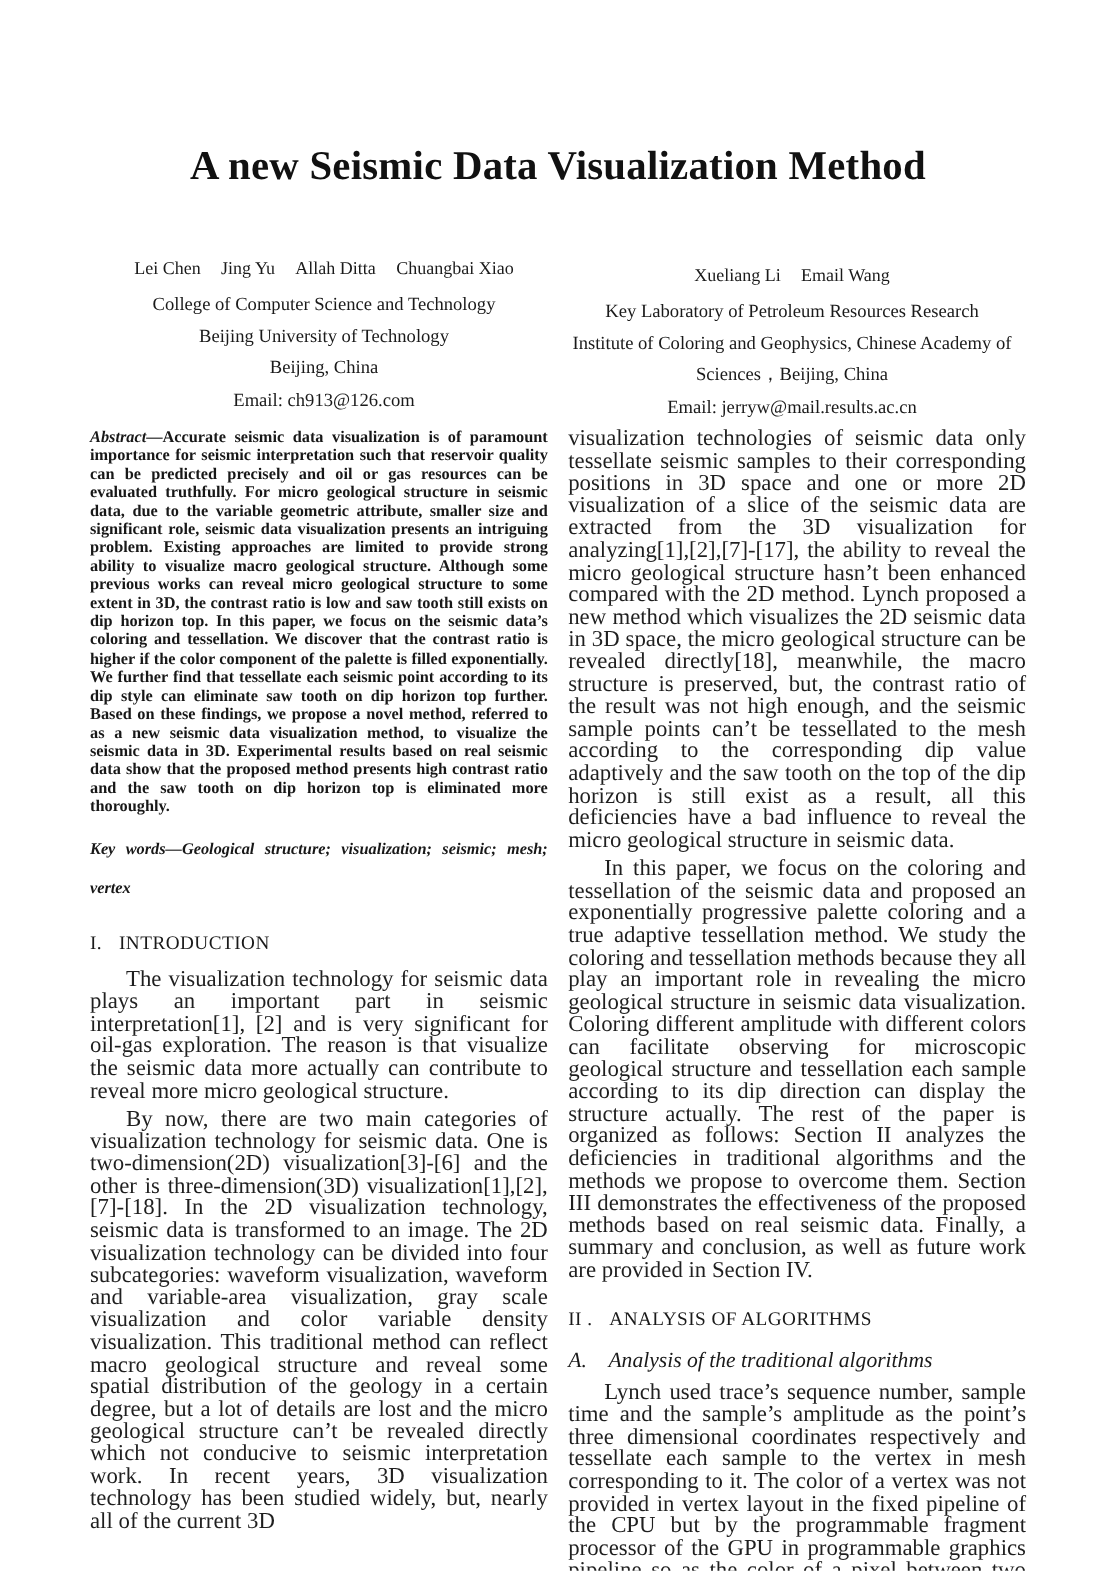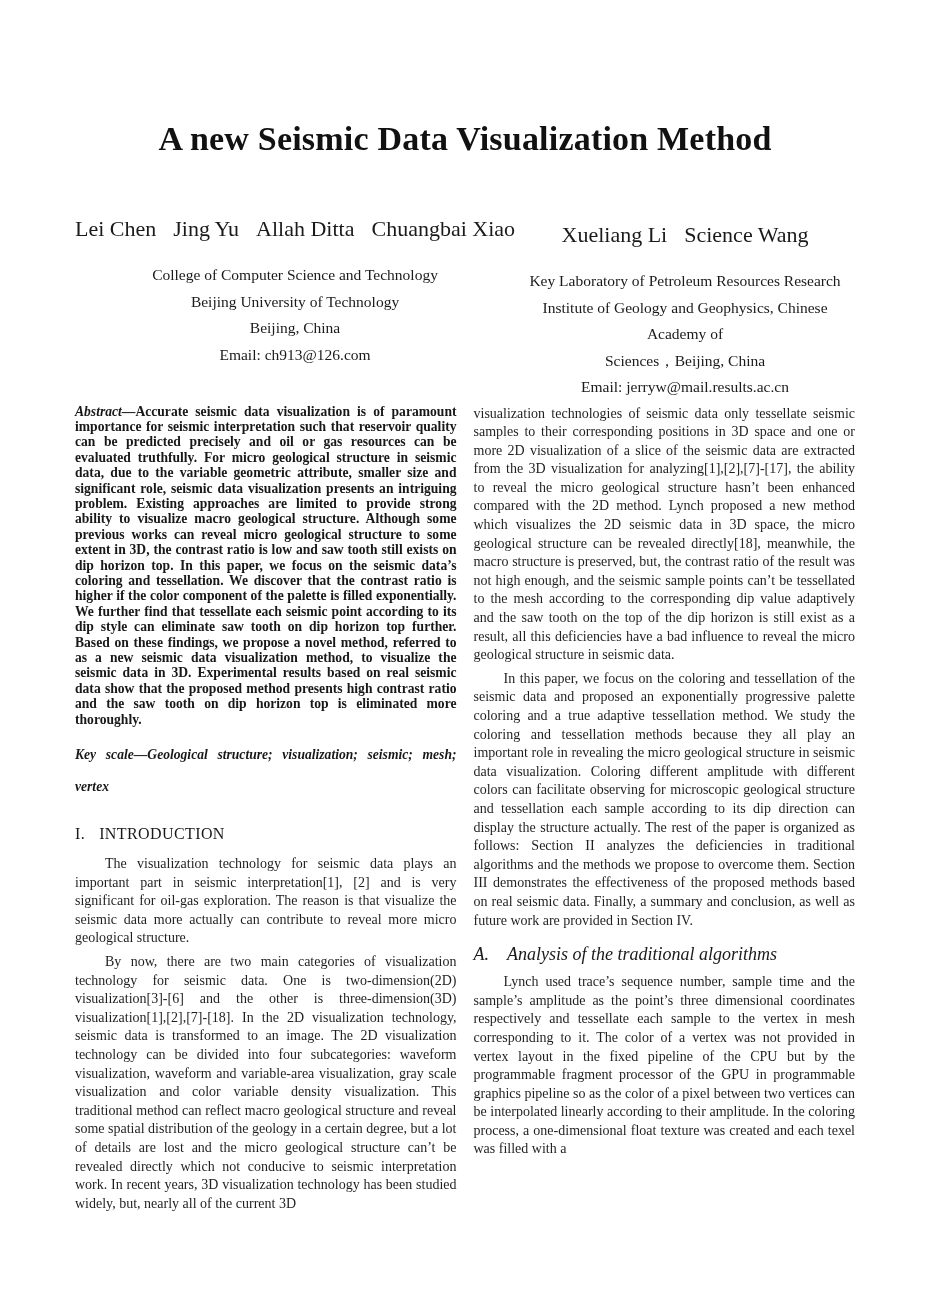--- a/index.html
+++ b/index.html
@@ -36,22 +36,22 @@
     align-items: flex-start;
   }
   .author-block {
     flex: 1 1 50%;
     text-align: center;
   }
   .author-block.right {
     padding-top: 6px;
   }
   .names {
-    font-size: 22px;
-    margin-bottom: 20px;
+    font-size: 15px;
+    margin-bottom: 8px;
     white-space: nowrap;
   }
   .names .author-name + .author-name {
     margin-left: 17px;
   }
   .affil-line {
     font-size: 15.5px;
     line-height: 26.5px;
   }
   .columns {
@@ -88,21 +88,21 @@
     font-size: 16px;
     font-weight: normal;
     letter-spacing: 0.4px;
     color: #1a1a1a;
   }
   .sec-heading .sec-num {
     margin-right: 14px;
   }
   .body-para {
     margin: 0 0 5px 0;
-    font-size: 14px;
+    font-size: 19px;
     line-height: 18.6px;
     text-align: justify;
     color: #1f1f1f;
   }
   .body-para.indent {
     text-indent: 30px;
   }
   .subsec {
     margin: 14px 0 8px 0;
     font-size: 18px;
@@ -132,47 +132,48 @@
         <span class="author-name">Lei Chen</span><span class="author-name">Jing Yu</span><span class="author-name">Allah Ditta</span><span class="author-name">Chuangbai Xiao</span>
       </div>
       <div class="affil-line">College of Computer Science and Technology</div>
       <div class="affil-line">Beijing University of Technology</div>
       <div class="affil-line">Beijing, China</div>
       <div class="affil-line">Email: ch913@126.com</div>
     </div>
 
     <div class="author-block right">
       <div class="names">
-        <span class="author-name">Xueliang Li</span><span class="author-name">Science Wang</span>
+        <span class="author-name">Xueliang Li</span><span class="author-name">Email Wang</span>
       </div>
       <div class="affil-line">Key Laboratory of Petroleum Resources Research</div>
-      <div class="affil-line">Institute of Geology and Geophysics, Chinese Academy of</div>
+      <div class="affil-line">Institute of Coloring and Geophysics, Chinese Academy of</div>
       <div class="affil-line">Sciences，Beijing, China</div>
       <div class="affil-line">Email: jerryw@mail.results.ac.cn</div>
     </div>
 
   </div>
 
   <div class="columns">
 
     <div class="col">
       <p class="abstract"><span class="abs-label">Abstract</span><span>—Accurate seismic data visualization is of paramount importance for seismic interpretation such that reservoir quality can be predicted precisely and oil or gas resources can be evaluated truthfully. For micro geological structure in seismic data, due to the variable geometric attribute, smaller size and significant role, seismic data visualization presents an intriguing problem. Existing approaches are limited to provide strong ability to visualize macro geological structure. Although some previous works can reveal micro geological structure to some extent in 3D, the contrast ratio is low and saw tooth still exists on dip horizon top. In this paper, we focus on the seismic data’s coloring and tessellation. We discover that the contrast ratio is higher if the color component of the palette is filled exponentially. We further find that tessellate each seismic point according to its dip style can eliminate saw tooth on dip horizon top further. Based on these findings, we propose a novel method, referred to as a new seismic data visualization method, to visualize the seismic data in 3D. Experimental results based on real seismic data show that the proposed method presents high contrast ratio and the saw tooth on dip horizon top is eliminated more thoroughly.</span></p>
 
-      <p class="keywords">Key scale—Geological structure; visualization; seismic; mesh; vertex</p>
+      <p class="keywords">Key words—Geological structure; visualization; seismic; mesh; vertex</p>
 
       <h2 class="sec-heading"><span class="sec-num">I.</span><span>INTRODUCTION</span></h2>
 
       <p class="body-para indent">The visualization technology for seismic data plays an important part in seismic interpretation[1], [2] and is very significant for oil-gas exploration. The reason is that visualize the seismic data more actually can contribute to reveal more micro geological structure.</p>
       <p class="body-para indent">By now, there are two main categories of visualization technology for seismic data. One is two-dimension(2D) visualization[3]-[6] and the other is three-dimension(3D) visualization[1],[2],[7]-[18]. In the 2D visualization technology, seismic data is transformed to an image. The 2D visualization technology can be divided into four subcategories: waveform visualization, waveform and variable-area visualization, gray scale visualization and color variable density visualization. This traditional method can reflect macro geological structure and reveal some spatial distribution of the geology in a certain degree, but a lot of details are lost and the micro geological structure can’t be revealed directly which not conducive to seismic interpretation work. In recent years, 3D visualization technology has been studied widely, but, nearly all of the current 3D</p>
     </div>
 
     <div class="col">
       <p class="body-para right-first">visualization technologies of seismic data only tessellate seismic samples to their corresponding positions in 3D space and one or more 2D visualization of a slice of the seismic data are extracted from the 3D visualization for analyzing[1],[2],[7]-[17], the ability to reveal the micro geological structure hasn’t been enhanced compared with the 2D method. Lynch proposed a new method which visualizes the 2D seismic data in 3D space, the micro geological structure can be revealed directly[18], meanwhile, the macro structure is preserved, but, the contrast ratio of the result was not high enough, and the seismic sample points can’t be tessellated to the mesh according to the corresponding dip value adaptively and the saw tooth on the top of the dip horizon is still exist as a result, all this deficiencies have a bad influence to reveal the micro geological structure in seismic data.</p>
       <p class="body-para indent">In this paper, we focus on the coloring and tessellation of the seismic data and proposed an exponentially progressive palette coloring and a true adaptive tessellation method. We study the coloring and tessellation methods because they all play an important role in revealing the micro geological structure in seismic data visualization. Coloring different amplitude with different colors can facilitate observing for microscopic geological structure and tessellation each sample according to its dip direction can display the structure actually. The rest of the paper is organized as follows: Section II analyzes the deficiencies in traditional algorithms and the methods we propose to overcome them. Section III demonstrates the effectiveness of the proposed methods based on real seismic data. Finally, a summary and conclusion, as well as future work are provided in Section IV.</p>
 
+      <h2 class="sec-heading"><span class="sec-num">II .</span><span>ANALYSIS OF ALGORITHMS</span></h2>
 
       <h3 class="subsec"><span class="subsec-num">A.</span><span class="subsec-title">Analysis of the traditional algorithms</span></h3>
 
       <p class="body-para indent">Lynch used trace’s sequence number, sample time and the sample’s amplitude as the point’s three dimensional coordinates respectively and tessellate each sample to the vertex in mesh corresponding to it. The color of a vertex was not provided in vertex layout in the fixed pipeline of the CPU but by the programmable fragment processor of the GPU in programmable graphics pipeline so as the color of a pixel between two vertices can be interpolated linearly according to their amplitude. In the coloring process, a one-dimensional float texture was created and each texel was filled with a</p>
     </div>
 
   </div>
 
 </div>
 

